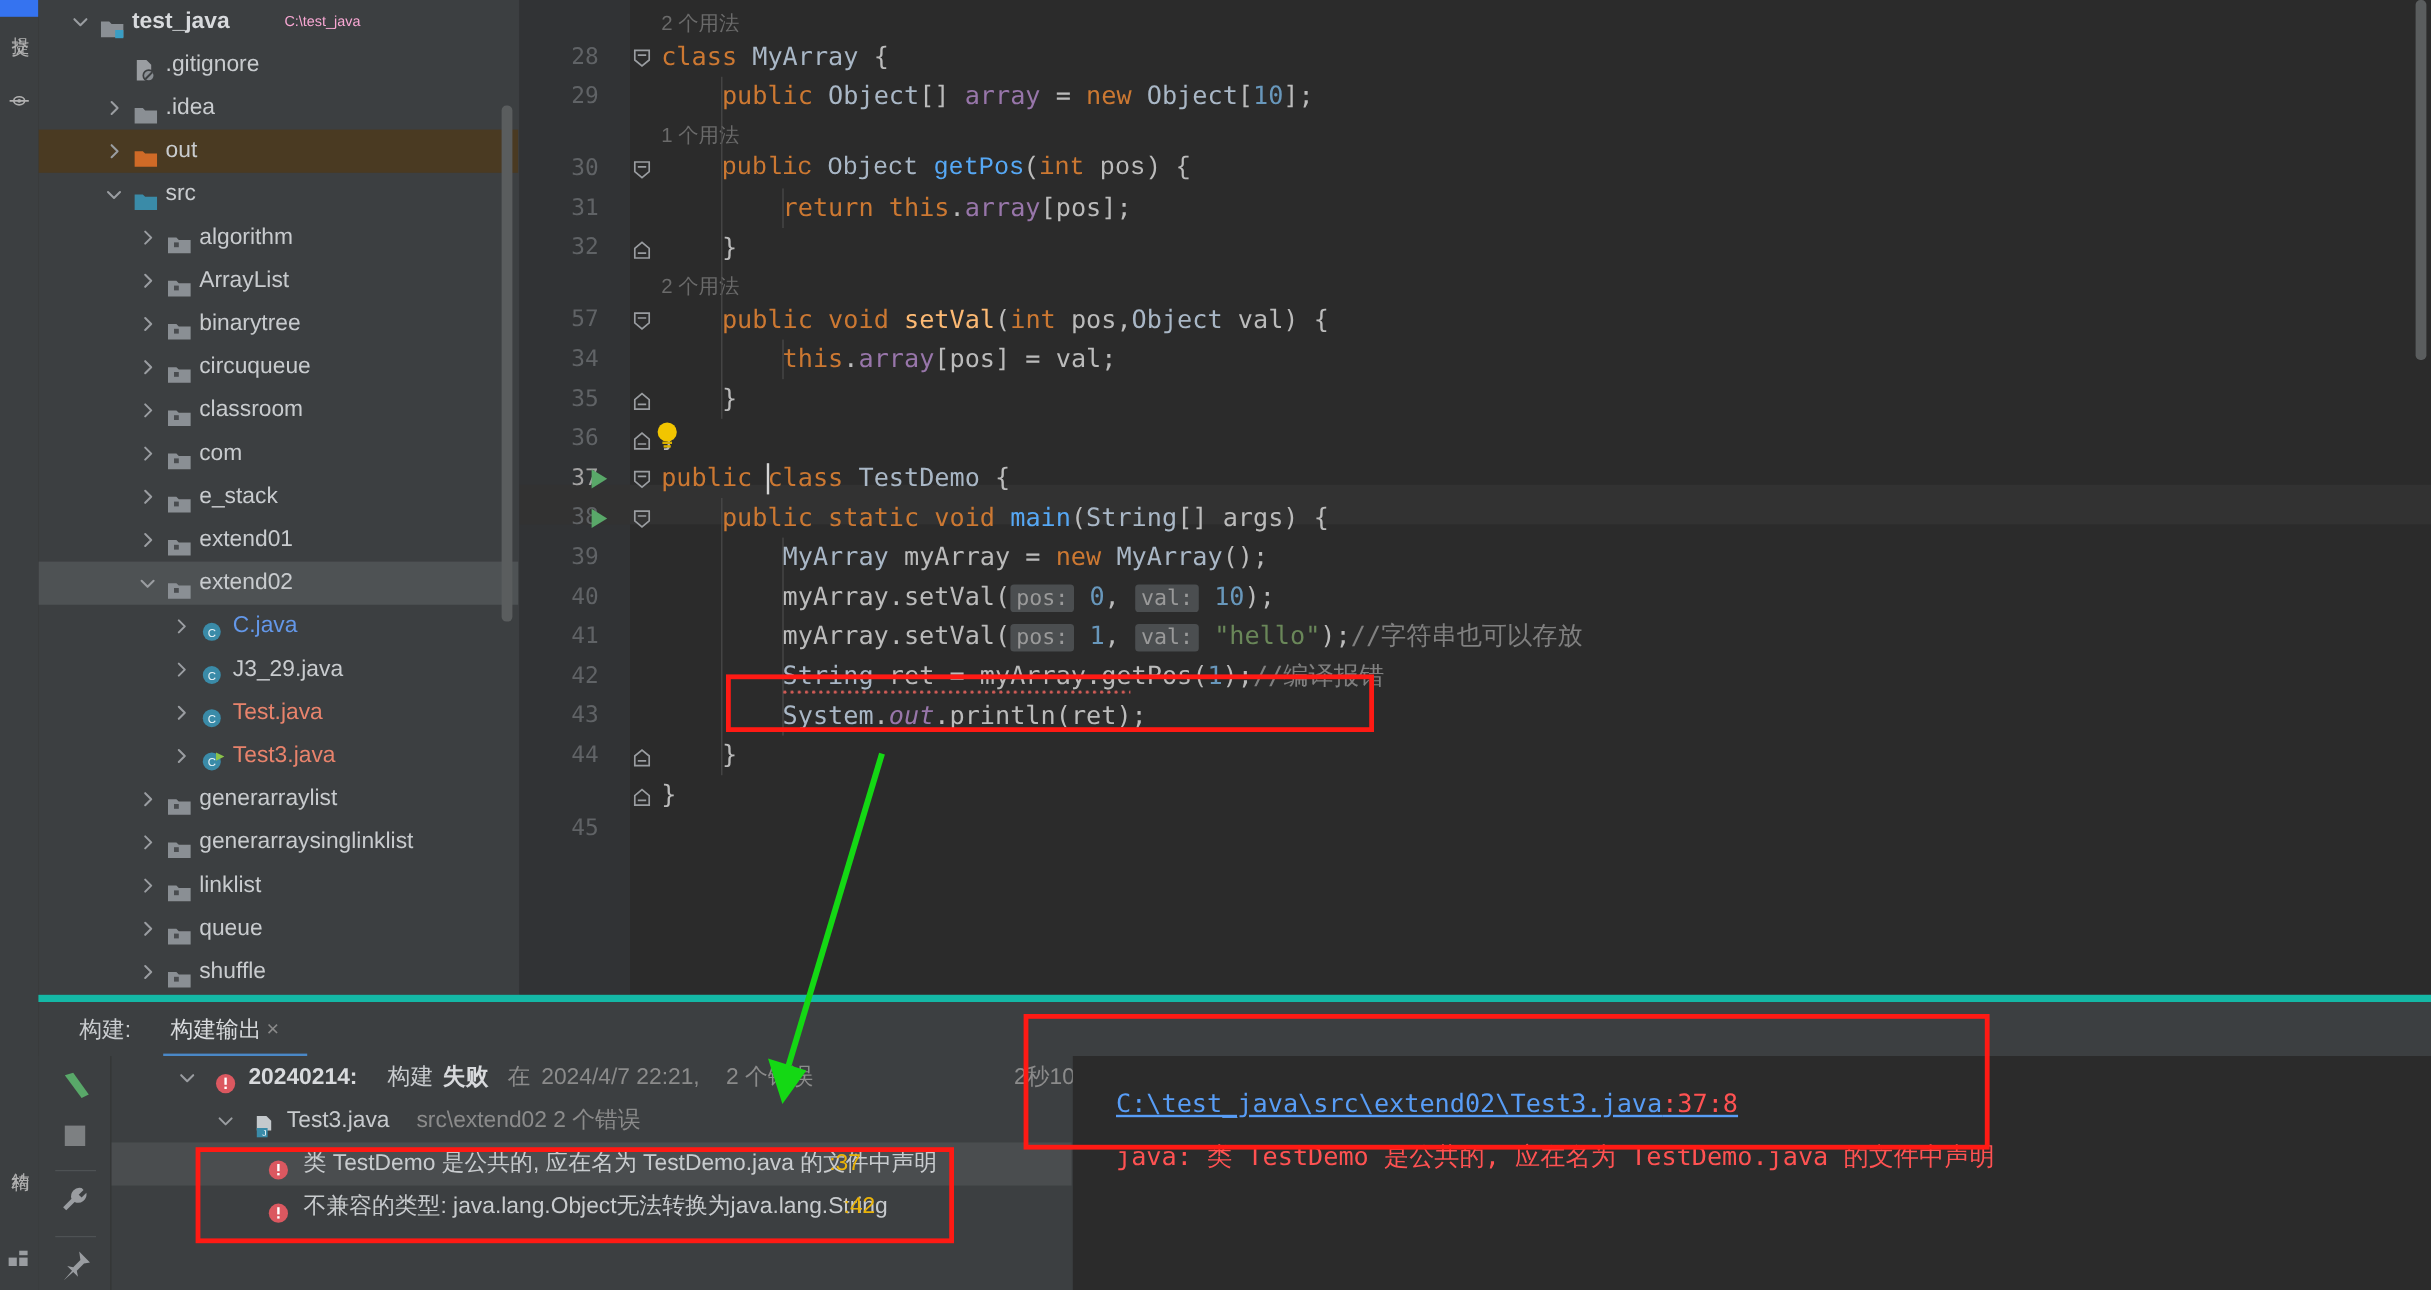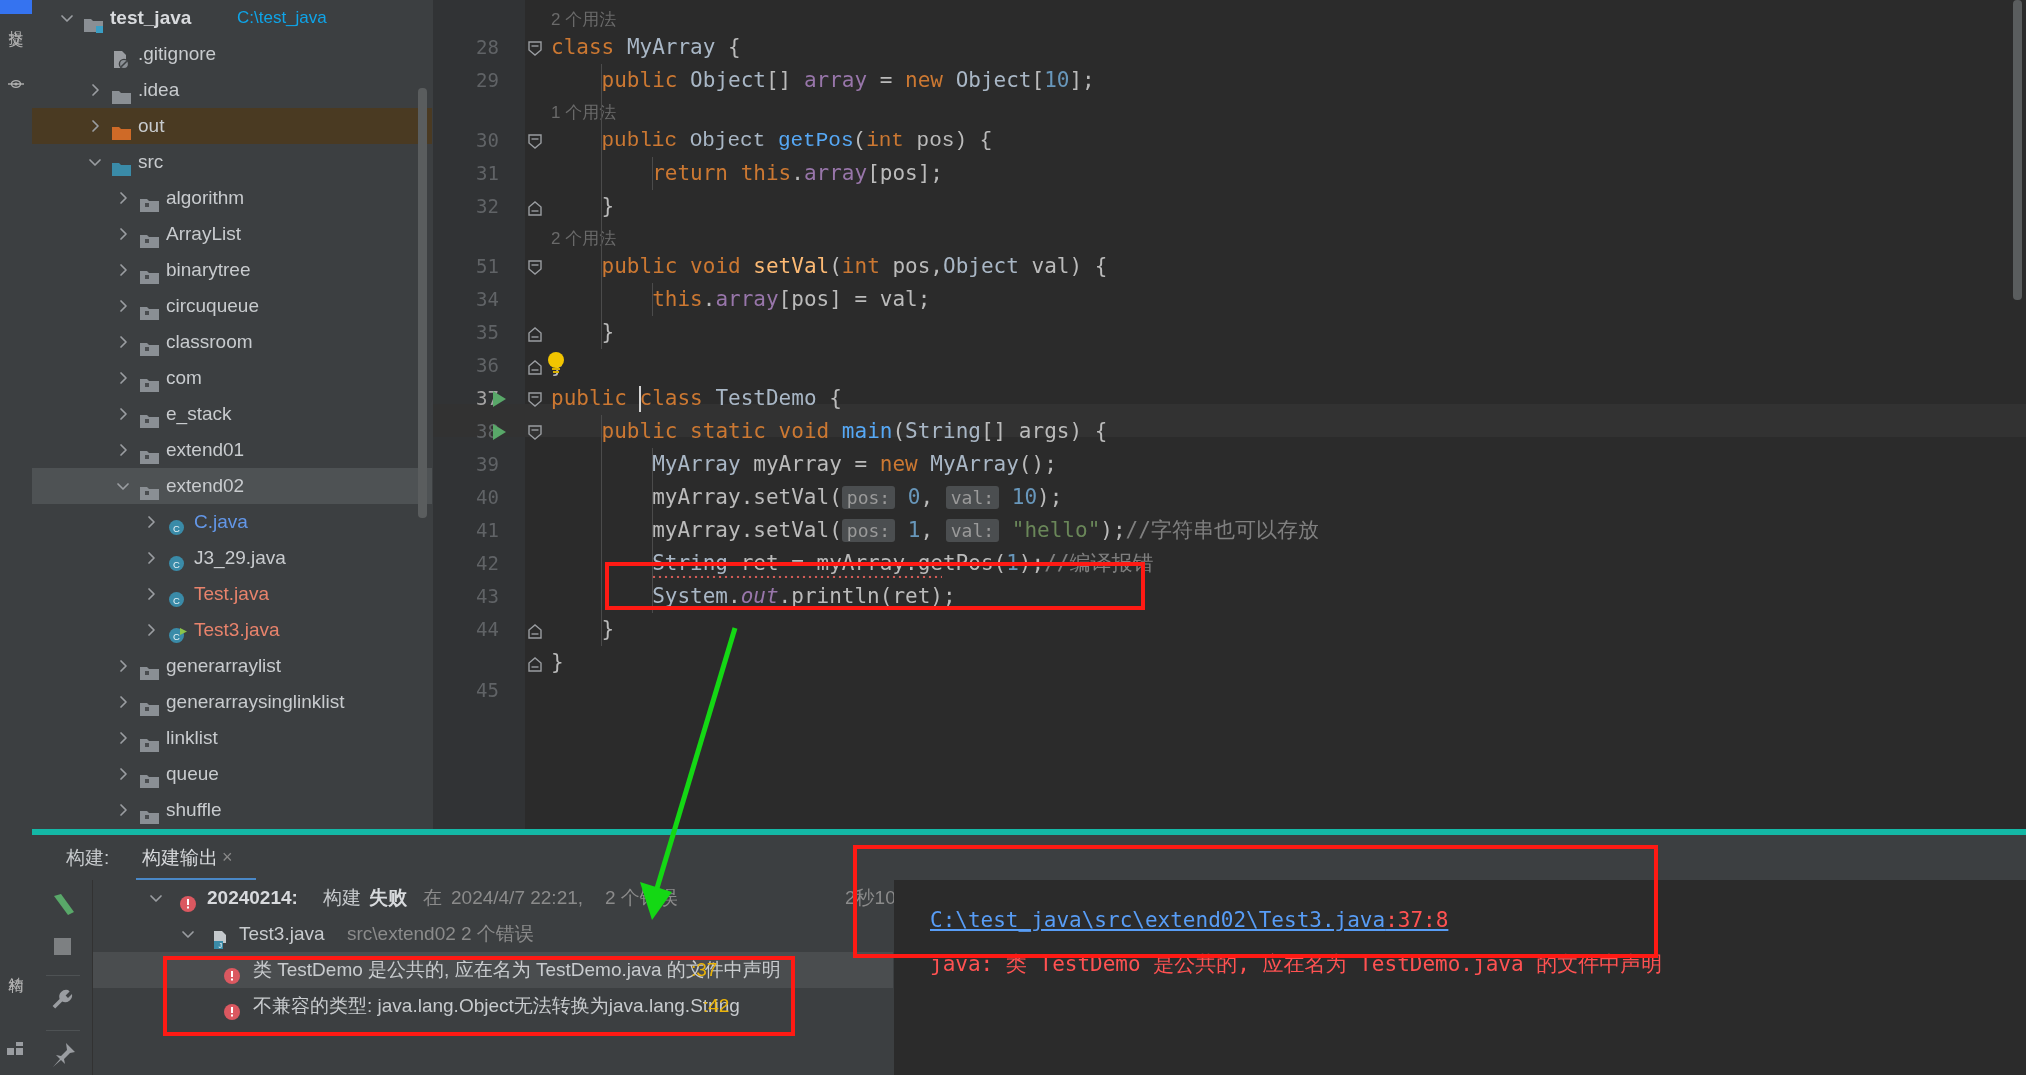--- a/index.html
+++ b/index.html
@@ -24,21 +24,21 @@
         overflow:hidden;}
   .trow{position:relative;height:36px;line-height:36px;white-space:nowrap;
         font-size:19px;color:#c8cbce;cursor:default;}
   .trow.sel-out{background:#4a3a22;}
   .trow.sel-ext{background:#4e5254;}
   .arrow{position:absolute;width:14px;height:14px;top:11px;color:#9a9da1;font-size:14px;
          line-height:14px;}
   .arrow svg{display:block;}
   .ficon{position:absolute;top:9px;width:19px;height:16px;}
   .tlabel{position:absolute;white-space:nowrap;}
-  .tpath{color:#0ea5e9;font-size:17px;margin-left:9px;}
+  .tpath{color:#f9a8d4;font-size:12px;margin-left:9px;}
   .bold{font-weight:bold;color:#d8dadd;}
   .javared{color:#e8836c;}
   .javablue{color:#6397e8;}
 
   
   .editor{position:absolute;left:433px;top:0;width:1593px;height:829px;background:#2b2b2b;}
   .gutterbg{position:absolute;left:0;top:0;width:92px;height:829px;background:#313335;}
   .codeblock{position:absolute;left:0;top:0;width:1593px;height:829px;
              font-family:"DejaVu Sans Mono","Liberation Mono",monospace;font-size:21px;}
   .ln{position:absolute;height:33px;line-height:33px;white-space:pre;}
@@ -418,21 +418,21 @@
         <div class="lnum" style="top: 64px;">29</div>
         <div class="ln code" style="top: 64px;">    <span class="kw">public</span> <span class="cls">Object</span>[] <span class="fld">array</span> = <span class="kw">new</span> <span class="cls">Object</span>[<span class="num">10</span>];</div>
         <div class="hintline" style="top: 99px;">1 个用法</div>
         <div class="lnum" style="top: 124px;">30</div>
         <div class="ln code" style="top: 124px; font-family: Liberation Mono, monospace;">    <span class="kw">public</span> <span class="cls">Object</span> <span class="fn" style="color:#56a8f5">getPos</span>(<span class="kw">int</span> pos) {</div>
         <div class="lnum" style="top: 157px;">31</div>
         <div class="ln code" style="top: 157px;">        <span class="kw">return</span> <span class="kw">this</span>.<span class="fld">array</span>[pos];</div>
         <div class="lnum" style="top: 190px;">32</div>
         <div class="ln code" style="top: 190px;">    }</div>
         <div class="hintline" style="top: 225px;">2 个用法</div>
-        <div class="lnum" style="top: 250px;">51</div>
+        <div class="lnum" style="top: 250px;">57</div>
         <div class="ln code" style="top: 250px;">    <span class="kw">public</span> <span class="kw">void</span> <span class="fn" style="color:#fdba74">setVal</span>(<span class="kw">int</span> pos,<span class="cls">Object</span> val) {</div>
         <div class="lnum" style="top: 283px;">34</div>
         <div class="ln code" style="top: 283px;">        <span class="kw">this</span>.<span class="fld">array</span>[pos] = val;</div>
         <div class="lnum" style="top: 316px;">35</div>
         <div class="ln code" style="top: 316px;">    }</div>
         <div class="lnum" style="top: 349px;">36</div>
         <div class="ln code" style="top: 349px;">}</div>
         <div class="lnum cur" style="top: 382px;">37</div>
         <div class="ln code" style="top: 382px;"><span class="kw">public</span> <span class="kw">class</span> <span class="cls">TestDemo</span> {</div>
         <div class="lnum" style="top: 415px;">38</div>

